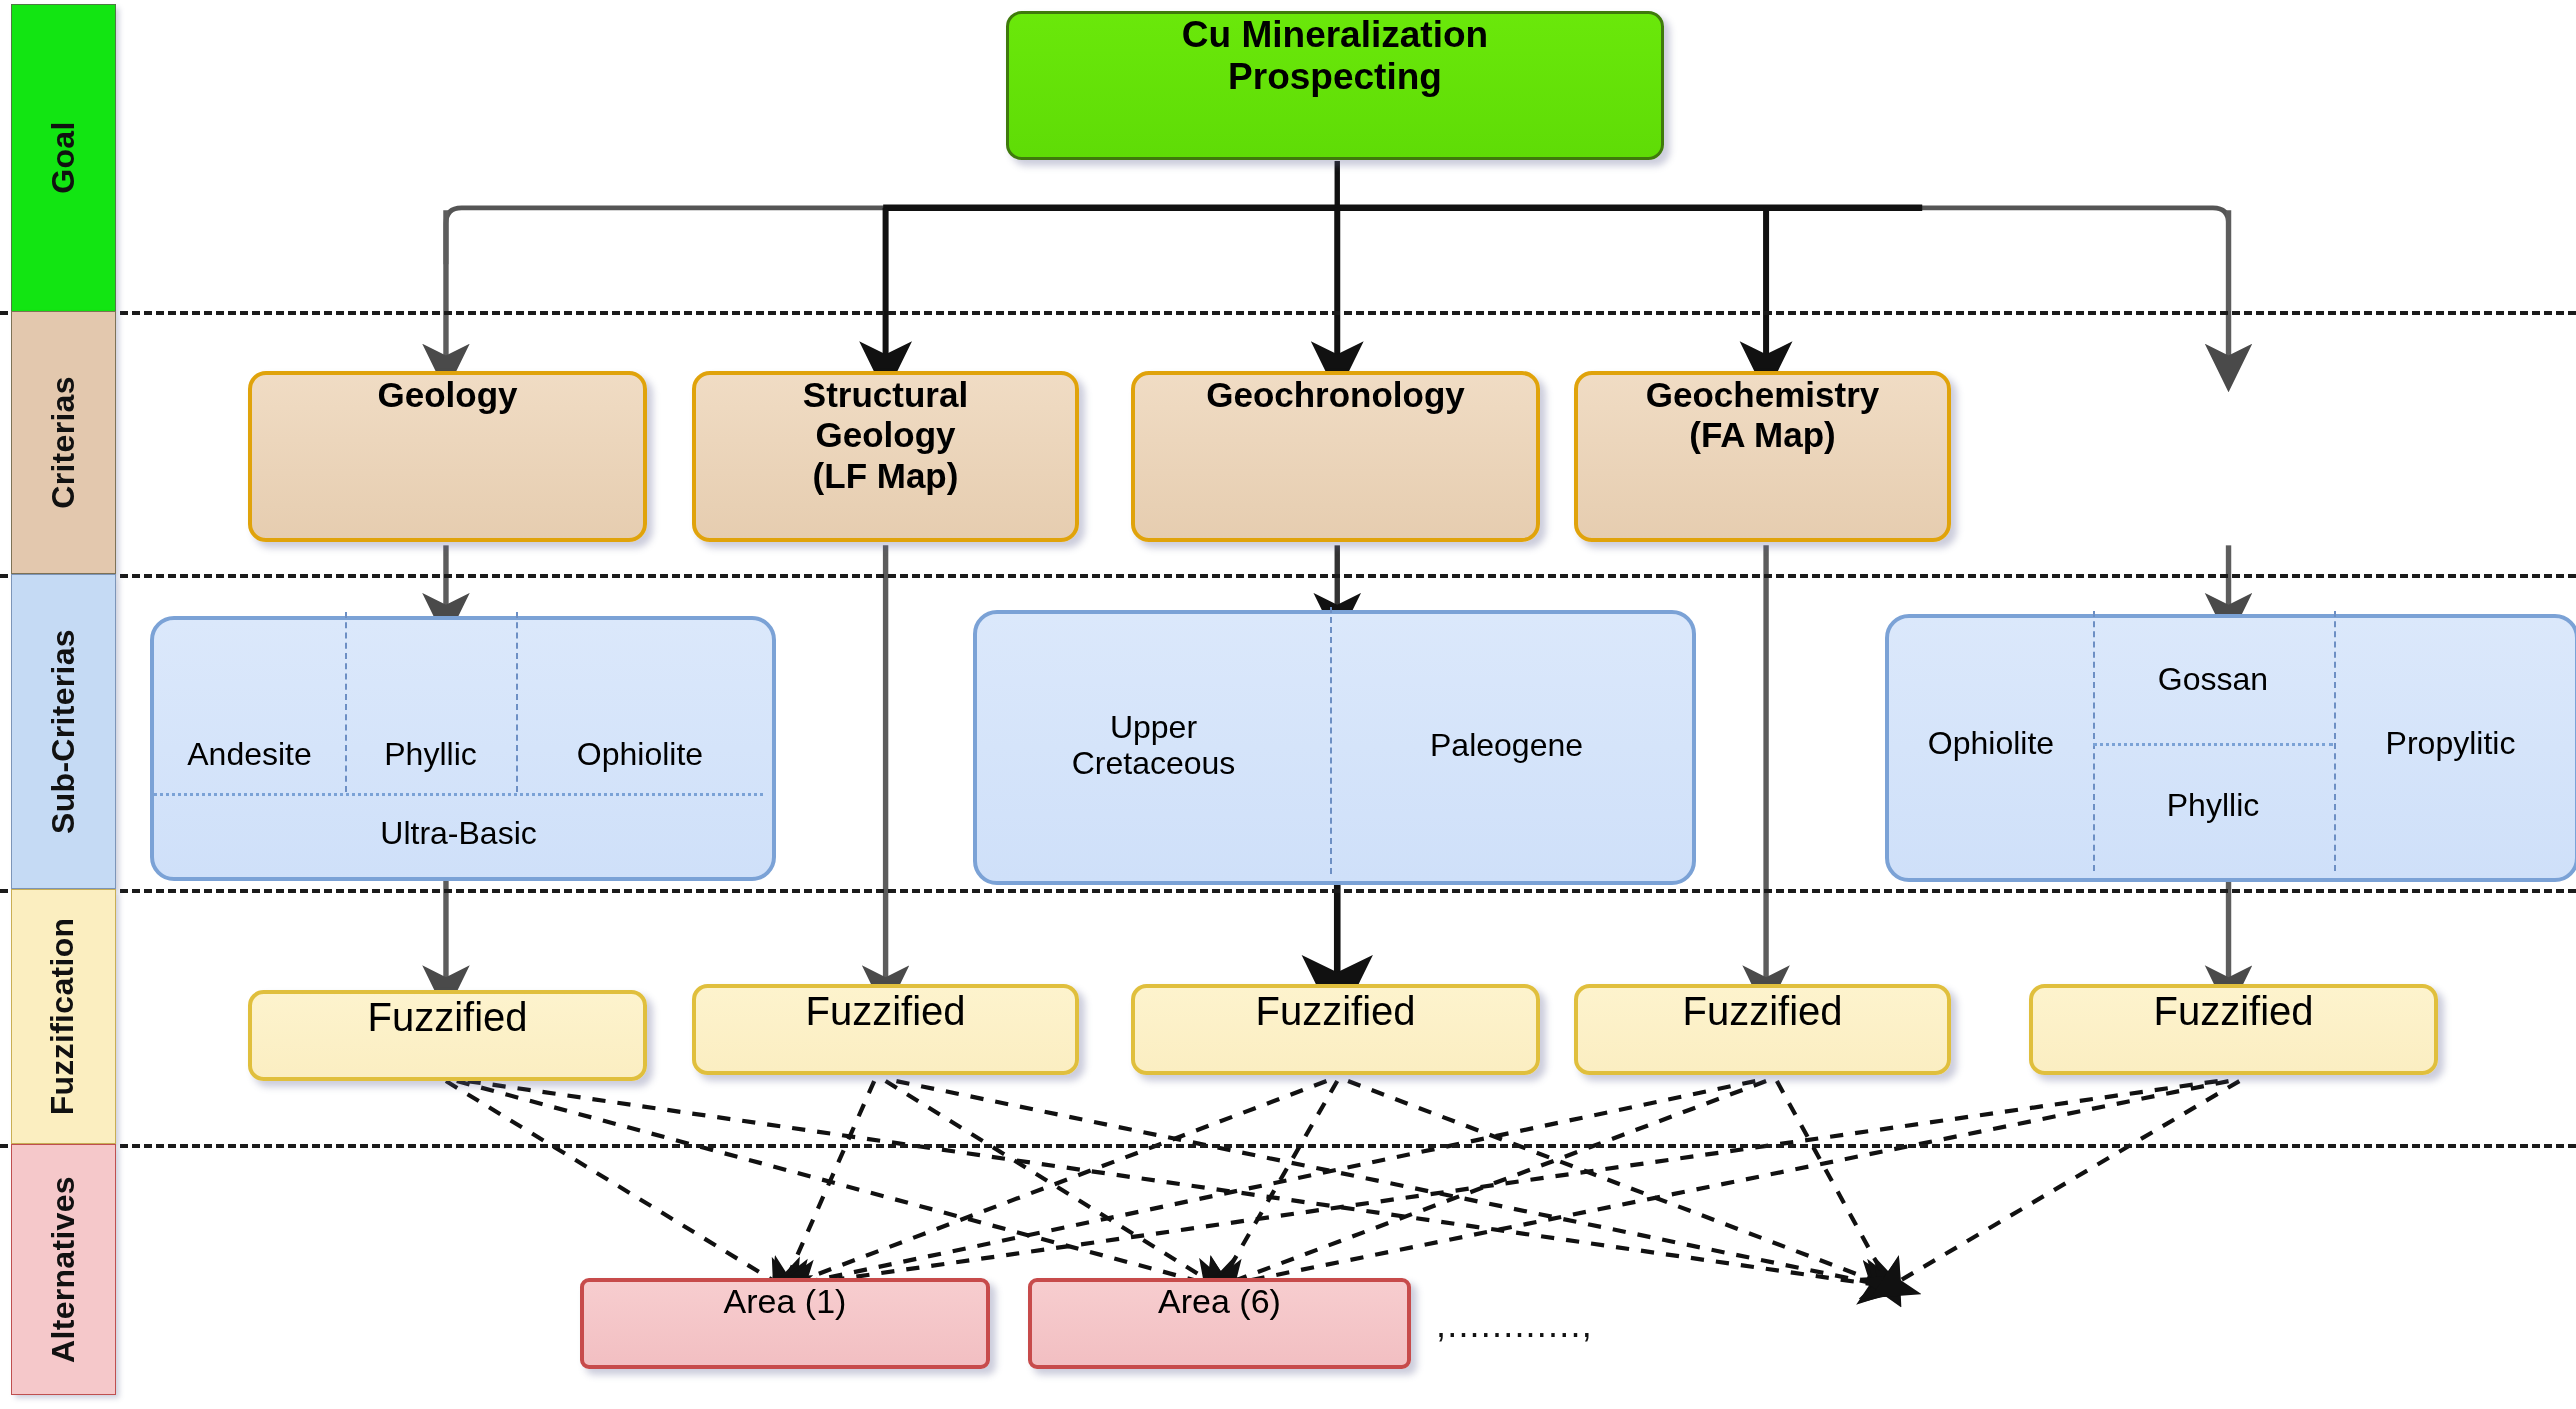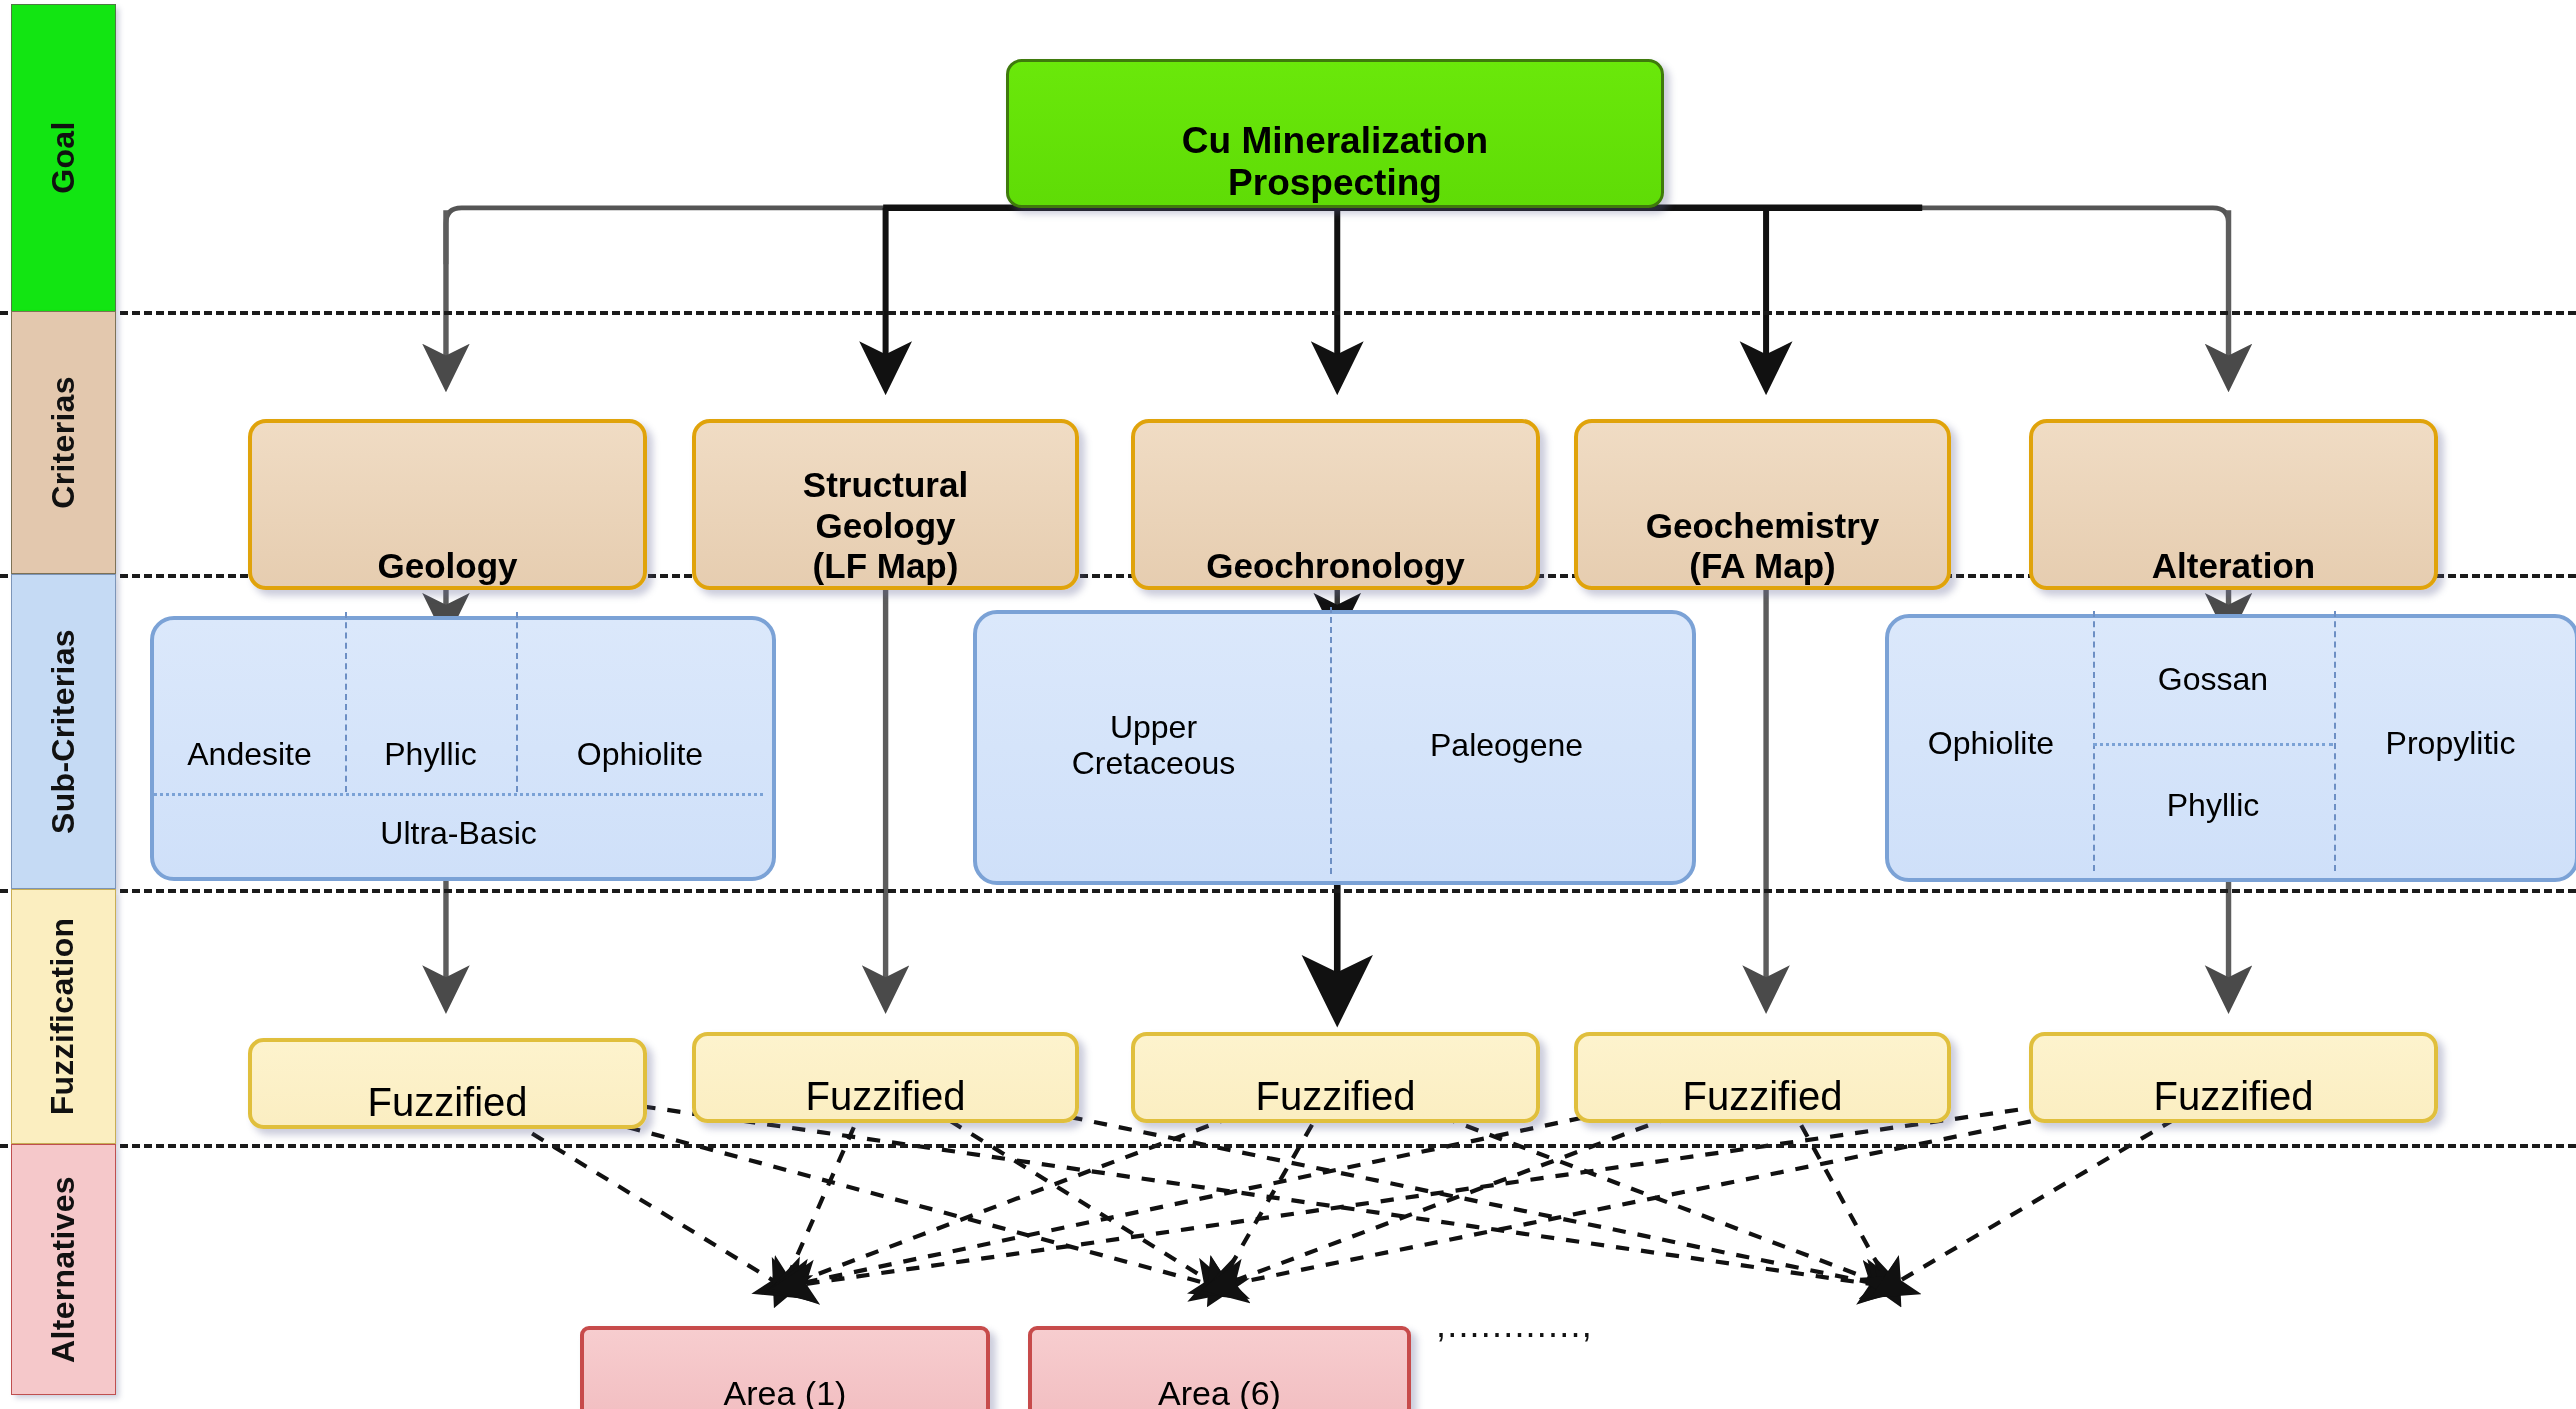--- a/index.html
+++ b/index.html
@@ -18,22 +18,22 @@
   .band.subcriterias{background:#c5daf4;border-color:#7d95b8;}
   .band.fuzzification{background:#fbeec0;border-color:#c9ae54;}
   .band.alternatives{background:#f5c8ca;border-color:#bf4f4f;}
 
   
   .sep{position:absolute;left:0;width:2576px;height:0;
        border-top:4.2px dashed #1b1b1b;}
 
   
   .node{position:absolute;box-sizing:border-box;display:flex;
-        align-items:flex-end;justify-content:center;text-align:center;
-        box-shadow:5.4px 5.4px 7.8px rgba(95,100,145,.32);margin-top:48px;}
+        align-items:flex-start;justify-content:center;text-align:center;
+        box-shadow:5.4px 5.4px 7.8px rgba(95,100,145,.32);}
   .node .lbl{line-height:1.15;color:#000;}
 
   .goalbox{background:linear-gradient(#6ae80a,#5fdc06);
            border:3px solid #3f7a0c;border-radius:15.6px;}
   .goalbox .lbl{font-weight:700;font-size:37px;}
 
   .critbox{background:linear-gradient(#f0dcc4,#e6cdb0);
            border:4.2px solid #e0a30b;border-radius:18px;}
   .critbox .lbl{font-weight:700;font-size:35px;}
 
@@ -157,23 +157,20 @@
   </div>
   <div class="node critbox" style="left:692px;top:371px;width:387px;height:171px">
     <div class="lbl">Structural<br>Geology<br>(LF Map)</div>
   </div>
   <div class="node critbox" style="left:1574px;top:371px;width:377px;height:171px">
     <div class="lbl">Geochemistry<br>(FA Map)</div>
   </div>
   <div class="node critbox" style="left:1131px;top:371px;width:409px;height:171px">
     <div class="lbl">Geochronology</div>
   </div>
-  <div class="node critbox" style="left:2029px;top:371px;width:409px;height:171px">
-    <div class="lbl">Alteration</div>
-  </div>
 
   <div class="subbox" style="left:150px;top:616px;width:618px;height:257px">
     <div class="vdiv" style="left:191px;top:-8.4px;height:180px"></div>
     <div class="vdiv" style="left:362px;top:-8.4px;height:180px"></div>
     <div class="hdiv" style="left:0px;top:173px;width:609px"></div>
     <div class="subcell" style="left:0px;top:102px;width:191px;height:66px">
       <span>Andesite</span>
     </div>
     <div class="subcell" style="left:191px;top:102px;width:171px;height:66px">
       <span>Phyllic</span>

